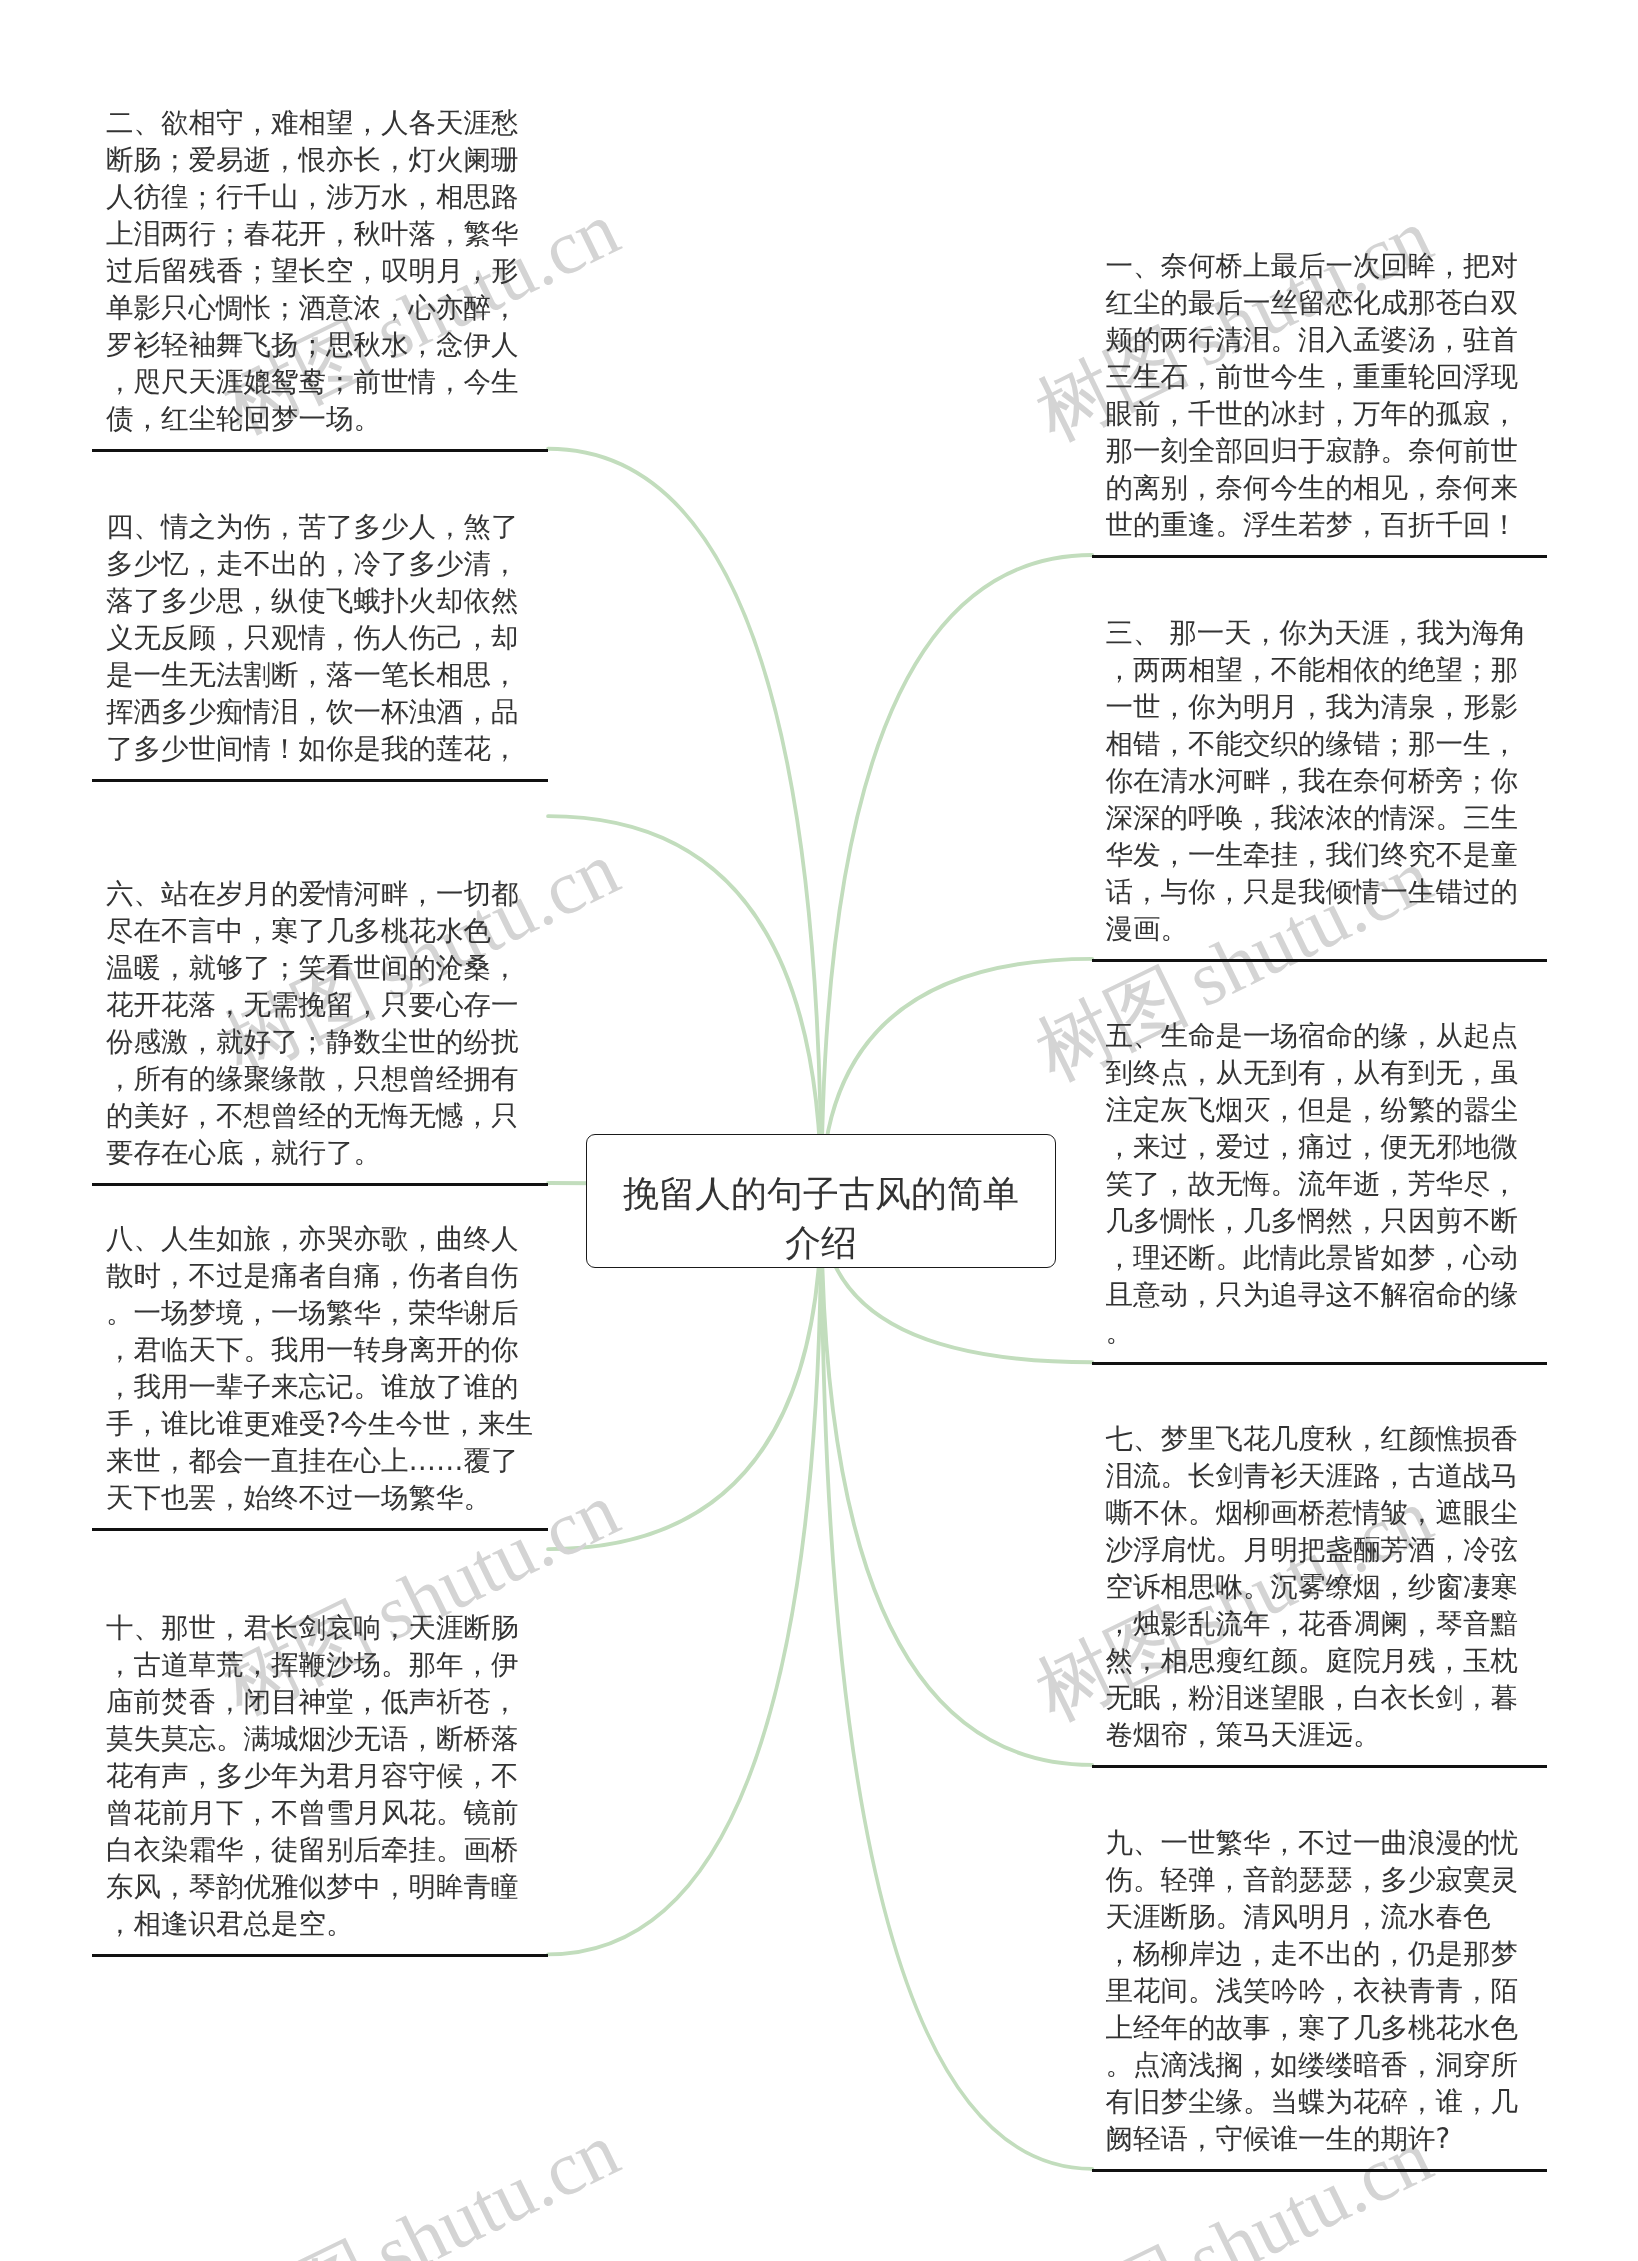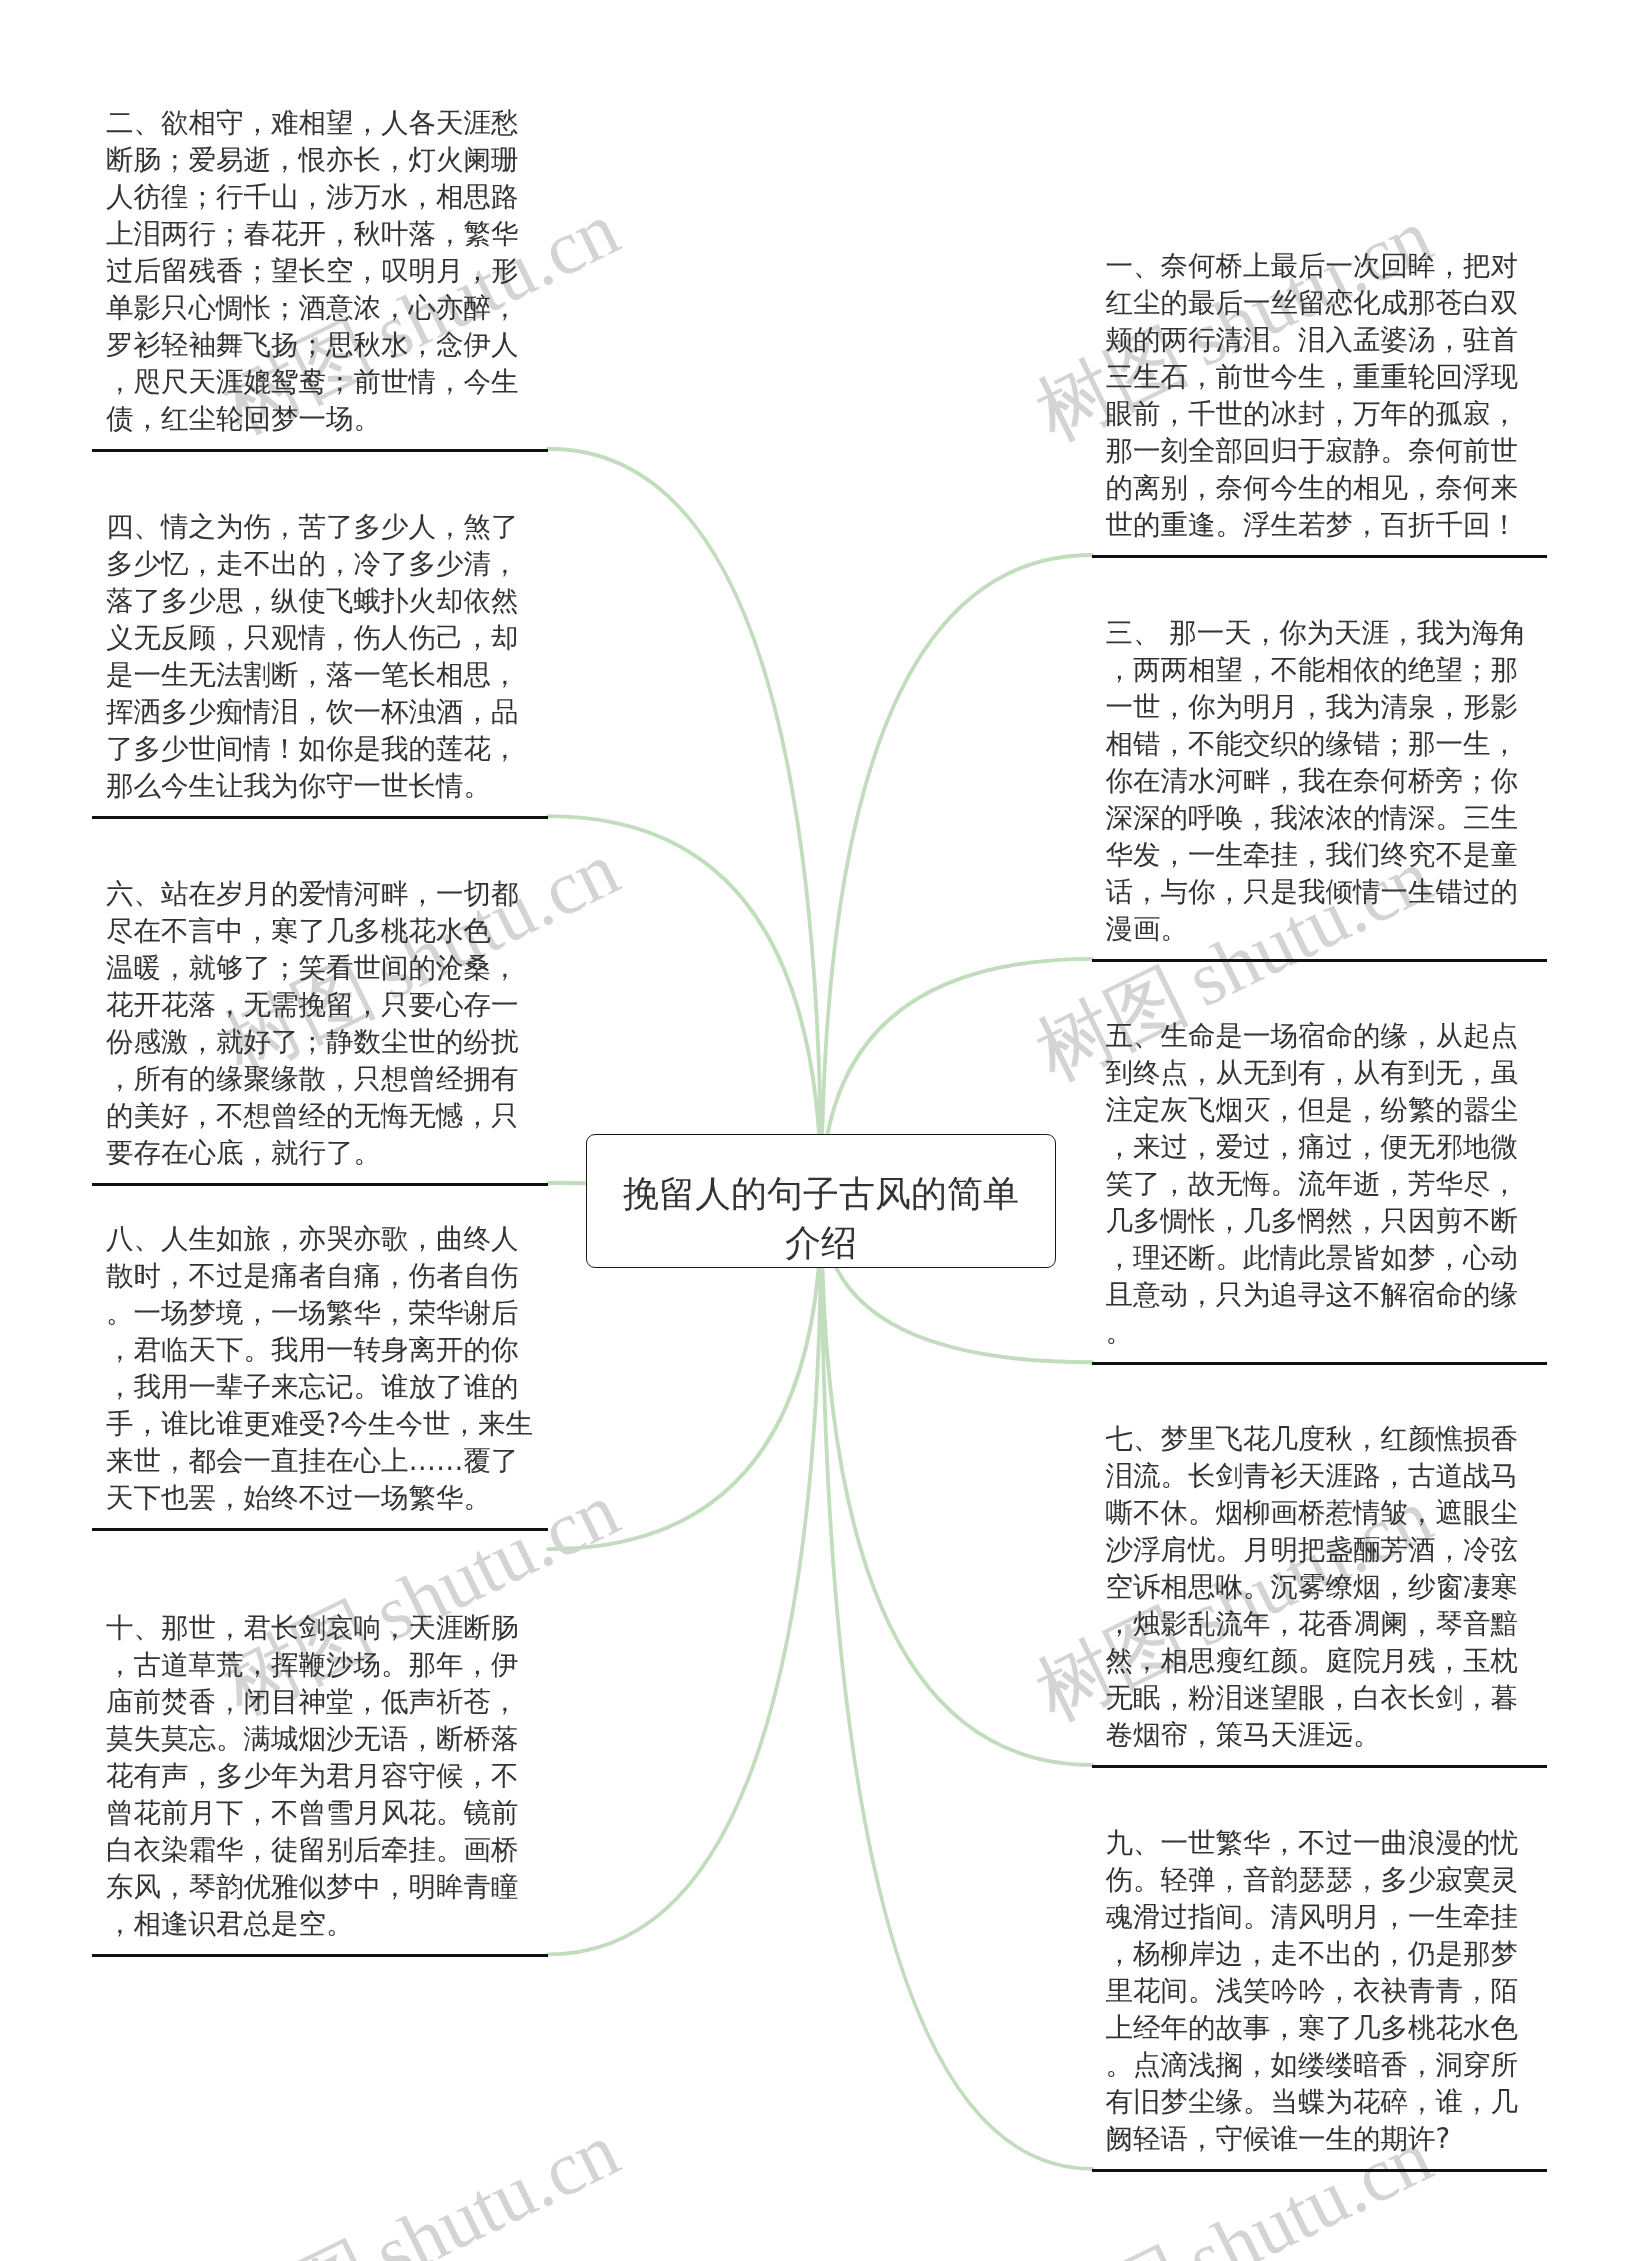--- a/index.html
+++ b/index.html
@@ -80,21 +80,20 @@
 </div>
 
 <div class="branch left" style="top:508px">
   <div class="ln">四、情之为伤，苦了多少人，煞了</div>
   <div class="ln">多少忆，走不出的，冷了多少清，</div>
   <div class="ln">落了多少思，纵使飞蛾扑火却依然</div>
   <div class="ln">义无反顾，只观情，伤人伤己，却</div>
   <div class="ln">是一生无法割断，落一笔长相思，</div>
   <div class="ln">挥洒多少痴情泪，饮一杯浊酒，品</div>
   <div class="ln">了多少世间情！如你是我的莲花，</div>
-  <div class="ln">那么今生让我为你守一世长情。</div>
 </div>
 
 <div class="branch left" style="top:875px">
   <div class="ln">六、站在岁月的爱情河畔，一切都</div>
   <div class="ln">尽在不言中，寒了几多桃花水色</div>
   <div class="ln">温暖，就够了；笑看世间的沧桑，</div>
   <div class="ln">花开花落，无需挽留，只要心存一</div>
   <div class="ln">份感激，就好了；静数尘世的纷扰</div>
   <div class="ln">，所有的缘聚缘散，只想曾经拥有</div>
   <div class="ln">的美好，不想曾经的无悔无憾，只</div>
@@ -167,21 +166,21 @@
   <div class="ln">空诉相思咻。沉雾缭烟，纱窗凄寒</div>
   <div class="ln">，烛影乱流年，花香凋阑，琴音黯</div>
   <div class="ln">然，相思瘦红颜。庭院月残，玉枕</div>
   <div class="ln">无眠，粉泪迷望眼，白衣长剑，暮</div>
   <div class="ln">卷烟帘，策马天涯远。</div>
 </div>
 
 <div class="branch right" style="top:1824px">
   <div class="ln">九、一世繁华，不过一曲浪漫的忧</div>
   <div class="ln">伤。轻弹，音韵瑟瑟，多少寂寞灵</div>
-  <div class="ln">魂滑过指间。清风明月，一生牵挂</div>
+  <div class="ln">天涯断肠。清风明月，流水春色</div>
   <div class="ln">，杨柳岸边，走不出的，仍是那梦</div>
   <div class="ln">里花间。浅笑吟吟，衣袂青青，陌</div>
   <div class="ln">上经年的故事，寒了几多桃花水色</div>
   <div class="ln">。点滴浅搁，如缕缕暗香，洞穿所</div>
   <div class="ln">有旧梦尘缘。当蝶为花碎，谁，几</div>
   <div class="ln">阙轻语，守候谁一生的期许?</div>
 </div>
 
 <div class="root-node">
   <div class="root-line">挽留人的句子古风的简单</div>

